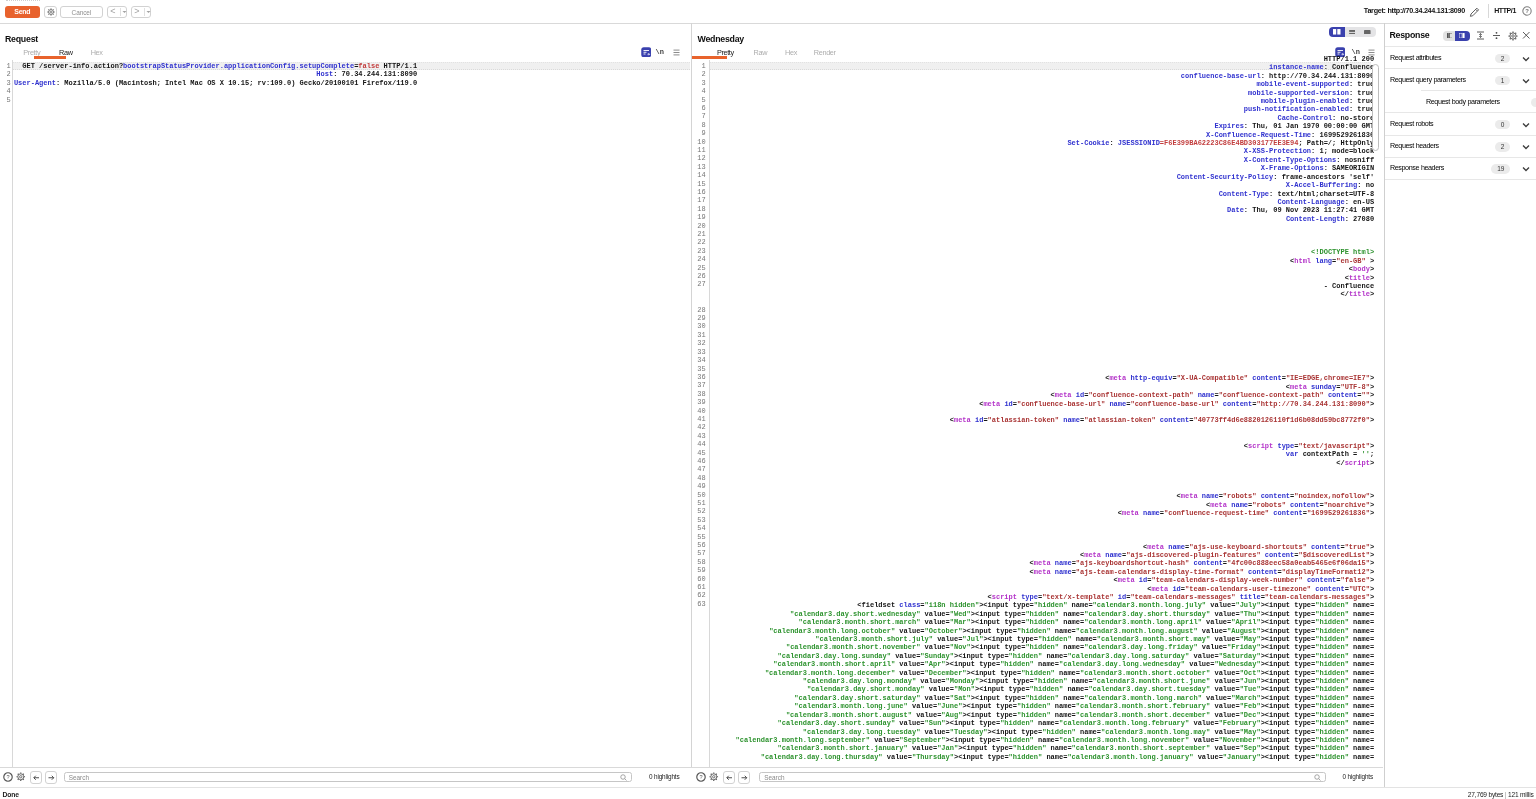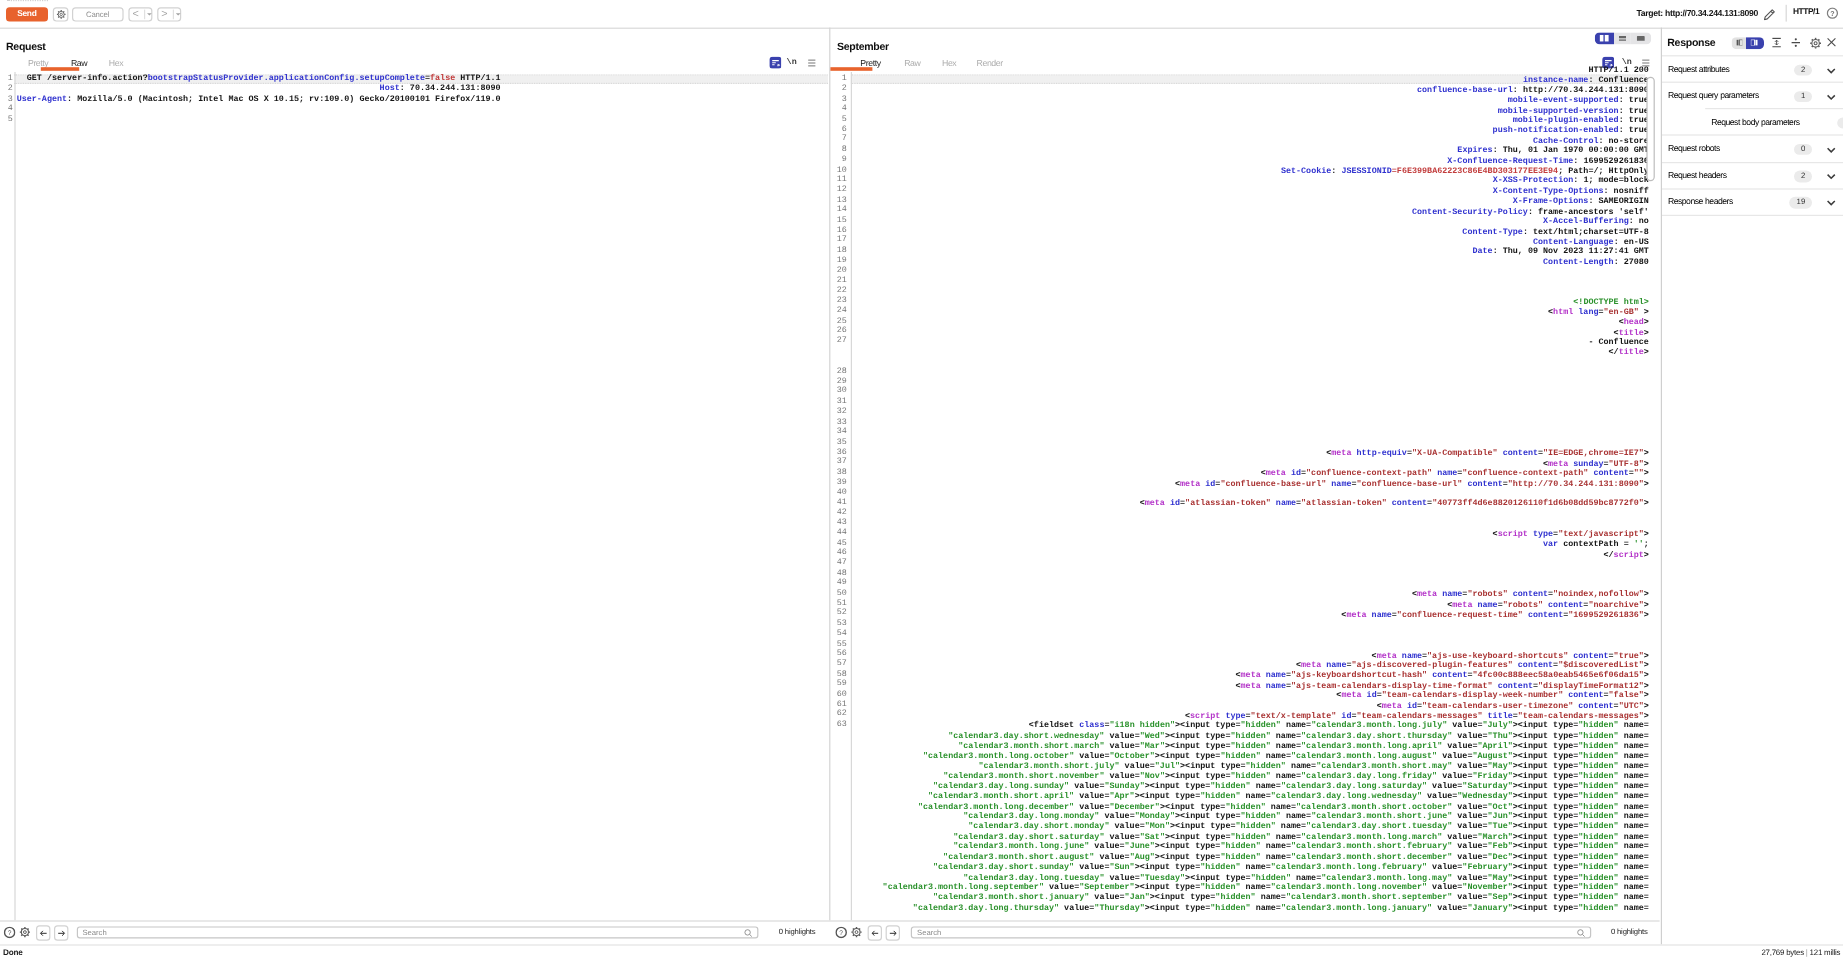--- a/index.html
+++ b/index.html
@@ -78,21 +78,21 @@
 3
 4
 5</pre>
 <div class="vline" style="left:12.4px;top:60px;height:707px;background:#d8d8d8;"></div>
 <pre class="a" style="left:13.9px;top:61.9px;color:#141414;">GET /server-info.action?<i class="b">bootstrapStatusProvider.applicationConfig.setupComplete</i>=<i class="rr">false</i> HTTP/1.1
 <i class="b">Host</i>: 70.34.244.131:8090
 <i class="b">User-Agent</i>: Mozilla/5.0 (Macintosh; Intel Mac OS X 10.15; rv:109.0) Gecko/20100101 Firefox/119.0
 
 </pre>
 <div class="vline" style="left:690.5px;top:23px;height:744px;"></div>
-<div class="ptitle" style="left:697.5px;top:33.9px;">September</div>
+<div class="ptitle" style="left:697.5px;top:33.9px;">Wednesday</div>
 <div class="tab sel" style="left:700.9px;top:47.8px;">Pretty</div>
 <div class="tab" style="left:737.5px;top:47.8px;">Raw</div>
 <div class="tab" style="left:769px;top:47.8px;">Hex</div>
 <div class="tab" style="left:797.8px;top:47.8px;">Render</div>
 <div class="uline" style="left:692.1px;top:56px;width:35.3px;"></div>
 <div class="seg" style="left:1328.8px;top:27px;height:10px;">
 <div style="width:16.1px;height:10px;background:#3a41ae;position:relative;">
       <svg style="position:absolute;left:4.3px;top:2.2px;" width="7.5" height="5.6" viewBox="0 0 15 11">
         <rect x="0" y="0" width="6.4" height="11" fill="#fff"></rect>
         <rect x="8.6" y="0" width="6.4" height="11" fill="#fff"></rect>
@@ -223,21 +223,21 @@
 <i class="b">X-Accel-Buffering</i>: no
 <i class="b">Content-Type</i>: text/html;charset=UTF-8
 <i class="b">Content-Language</i>: en-US
 <i class="b">Date</i>: Thu, 09 Nov 2023 11:27:41 GMT
 <i class="b">Content-Length</i>: 27080
 
 
 
 <i class="g">&lt;!DOCTYPE html&gt;</i>
 &lt;<i class="m">html</i> <i class="b">lang</i>=<i class="r">"en-GB"</i> &gt;
-  &lt;<i class="m">head</i>&gt;
+  &lt;<i class="m">body</i>&gt;
     &lt;<i class="m">title</i>&gt;
        - Confluence
     &lt;/<i class="m">title</i>&gt;
 
 
 
 
 
 
 

